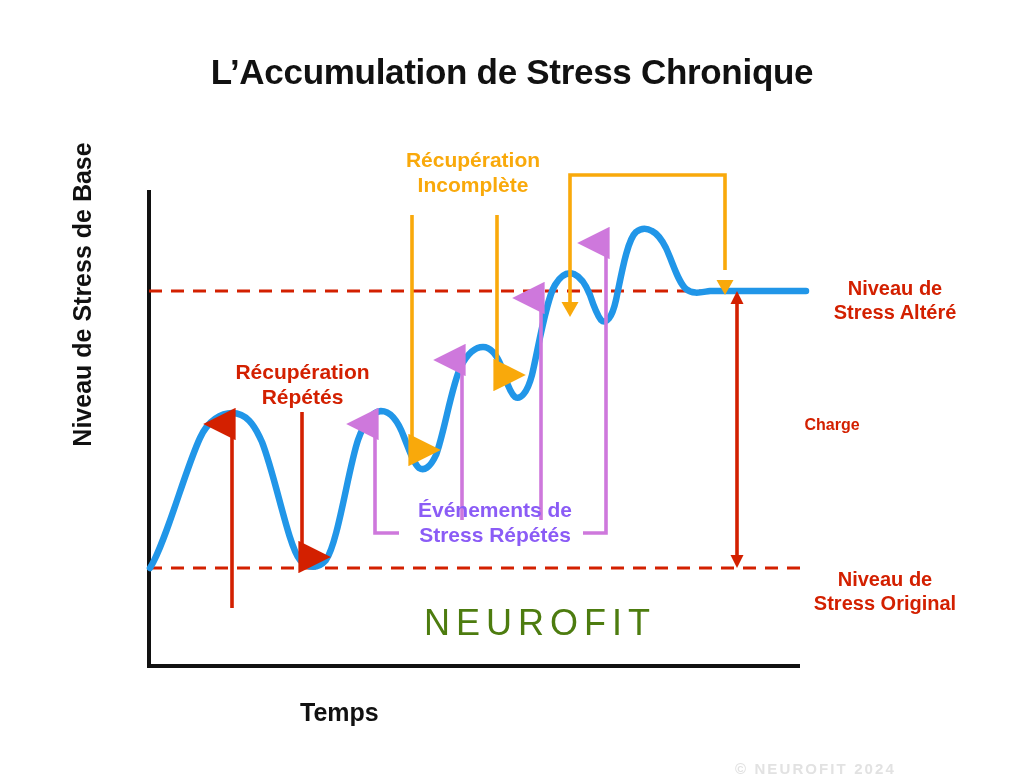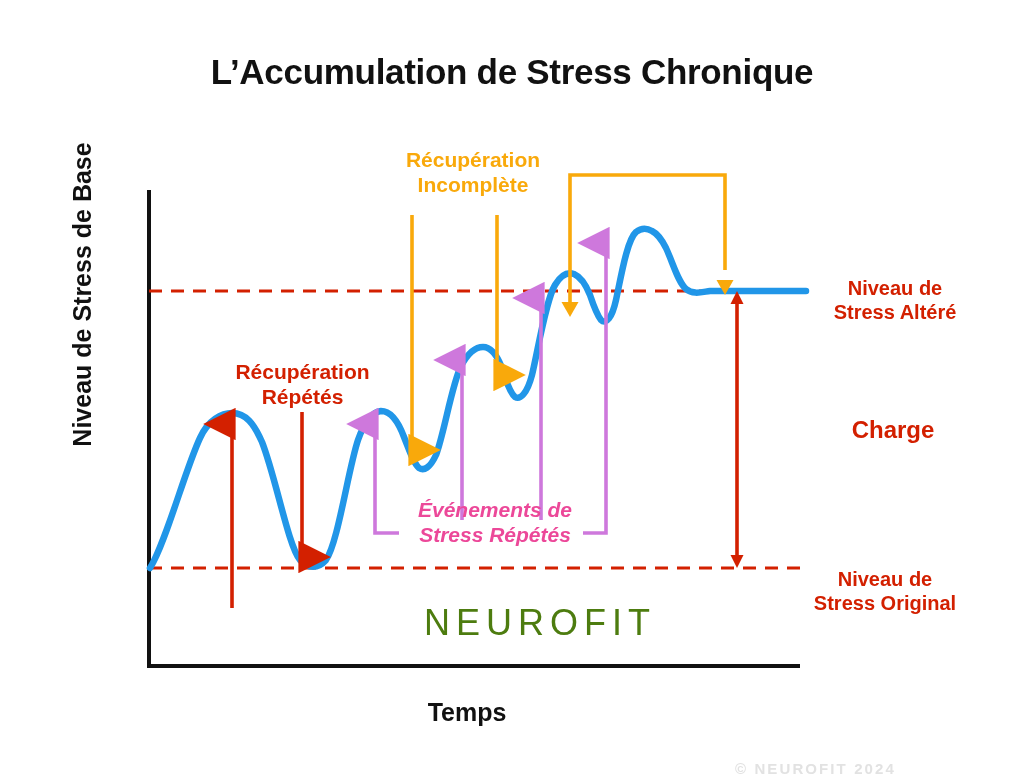--- a/index.html
+++ b/index.html
@@ -12,29 +12,29 @@
   .title{
     position:absolute;left:0;right:0;top:52px;text-align:center;
     font-size:35px;font-weight:bold;color:#111111;letter-spacing:-0.3px;
   }
   .ylabel{
     position:absolute;left:-118px;top:280px;width:400px;text-align:center;
     transform:rotate(-90deg);transform-origin:center center;
     font-size:25px;font-weight:bold;color:#111111;
   }
   .xlabel{
-    position:absolute;left:292px;top:698px;width:350px;text-align:center;
+    position:absolute;left:300px;top:698px;width:350px;text-align:left;
     font-size:25px;font-weight:bold;color:#111111;
   }
   svg.chart{position:absolute;left:0;top:0;width:1024px;height:782px;}
   .lbl{position:absolute;font-weight:bold;line-height:1.18;white-space:nowrap;}
   .lbl.center{text-align:center;}
   .lbl-red{color:#D32000;margin-top:20px;}
   .lbl-orange{color:#F9A90B;}
-  .lbl-purple{color:#ec4899;font-style:italic;}
+  .lbl-purple{color:#8b5cf6;}
   .wm{
     position:absolute;left:424px;top:602px;
     font-size:36px;letter-spacing:6px;color:#4d7c0f;font-weight:400;
   }
   .copy{
     position:absolute;left:735px;top:760px;
     font-size:15px;letter-spacing:2.1px;color:#E2E2E2;font-weight:700;
   }
 </style>
 </head>
@@ -135,21 +135,21 @@
   <div class="lbl lbl-purple center" style="left:405px;top:498px;font-size:21px;width:180px;">
     <div>Événements de</div>
     <div>Stress Répétés</div>
   </div>
 
   <div class="lbl lbl-red center" style="left:800px;top:257px;font-size:20px;width:190px;">
     <div>Niveau de</div>
     <div>Stress Altéré</div>
   </div>
 
-  <div class="lbl lbl-red center" style="left:798px;top:396px;font-size:24px;width:190px;">
+  <div class="lbl lbl-red center" style="left:737px;top:396px;font-size:16px;width:190px;">
     <div>Charge</div>
   </div>
 
   <div class="lbl lbl-red center" style="left:790px;top:548px;font-size:20px;width:190px;">
     <div>Niveau de</div>
     <div>Stress Original</div>
   </div>
 
   <div class="wm">NEUROFIT</div>
   <div class="copy">© NEUROFIT 2024</div>

